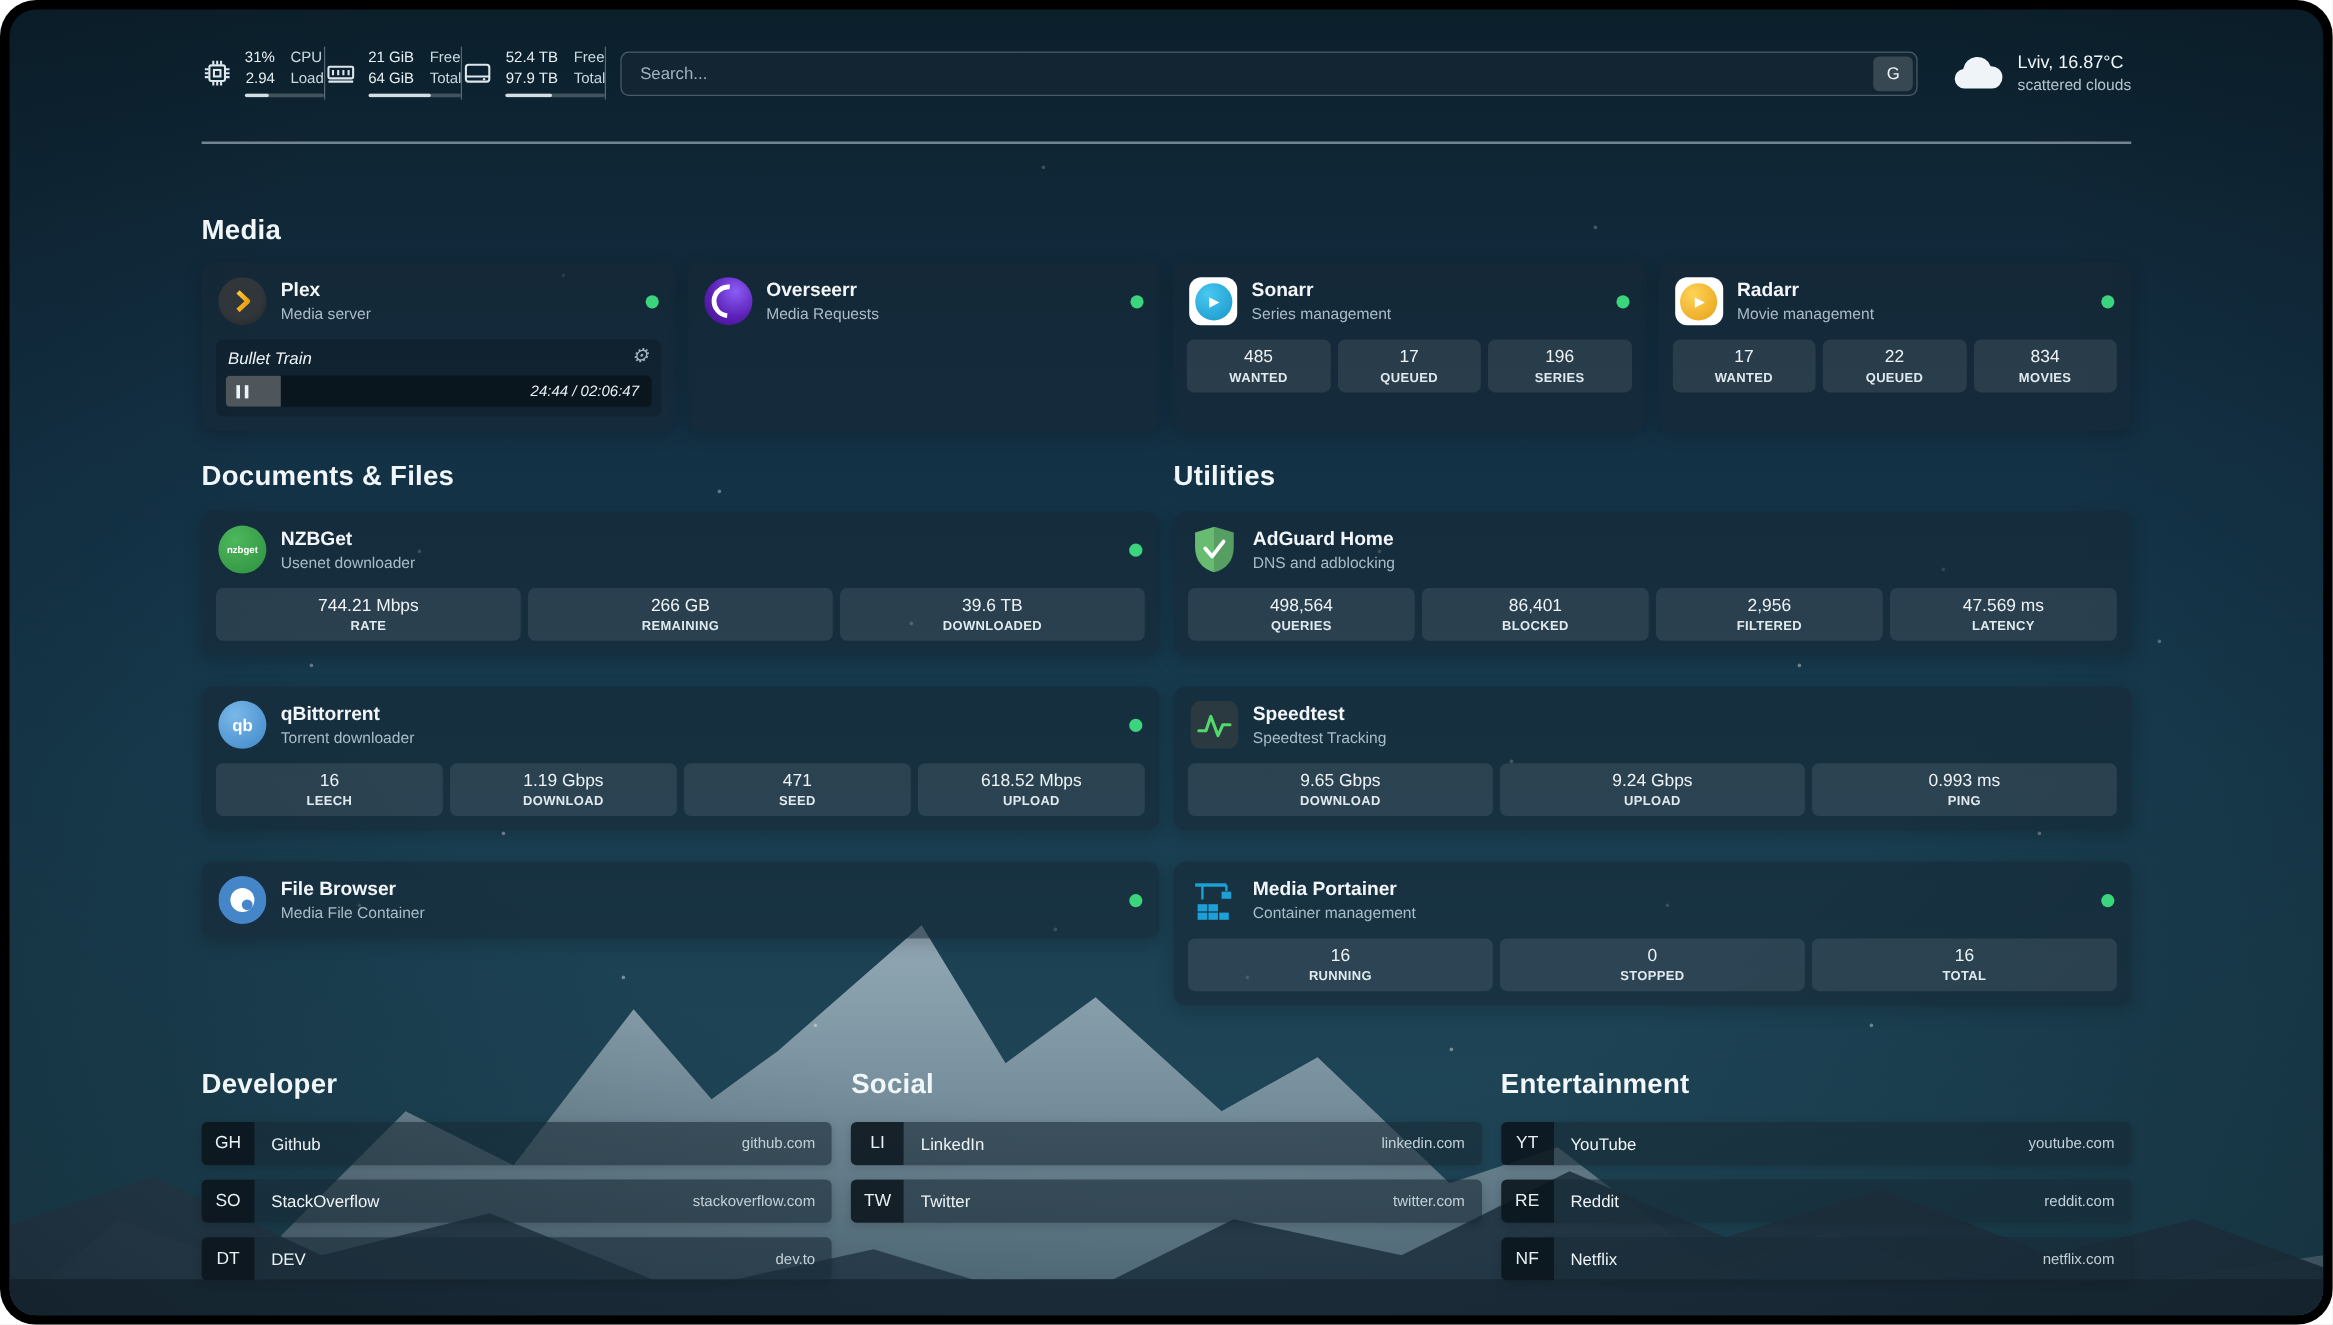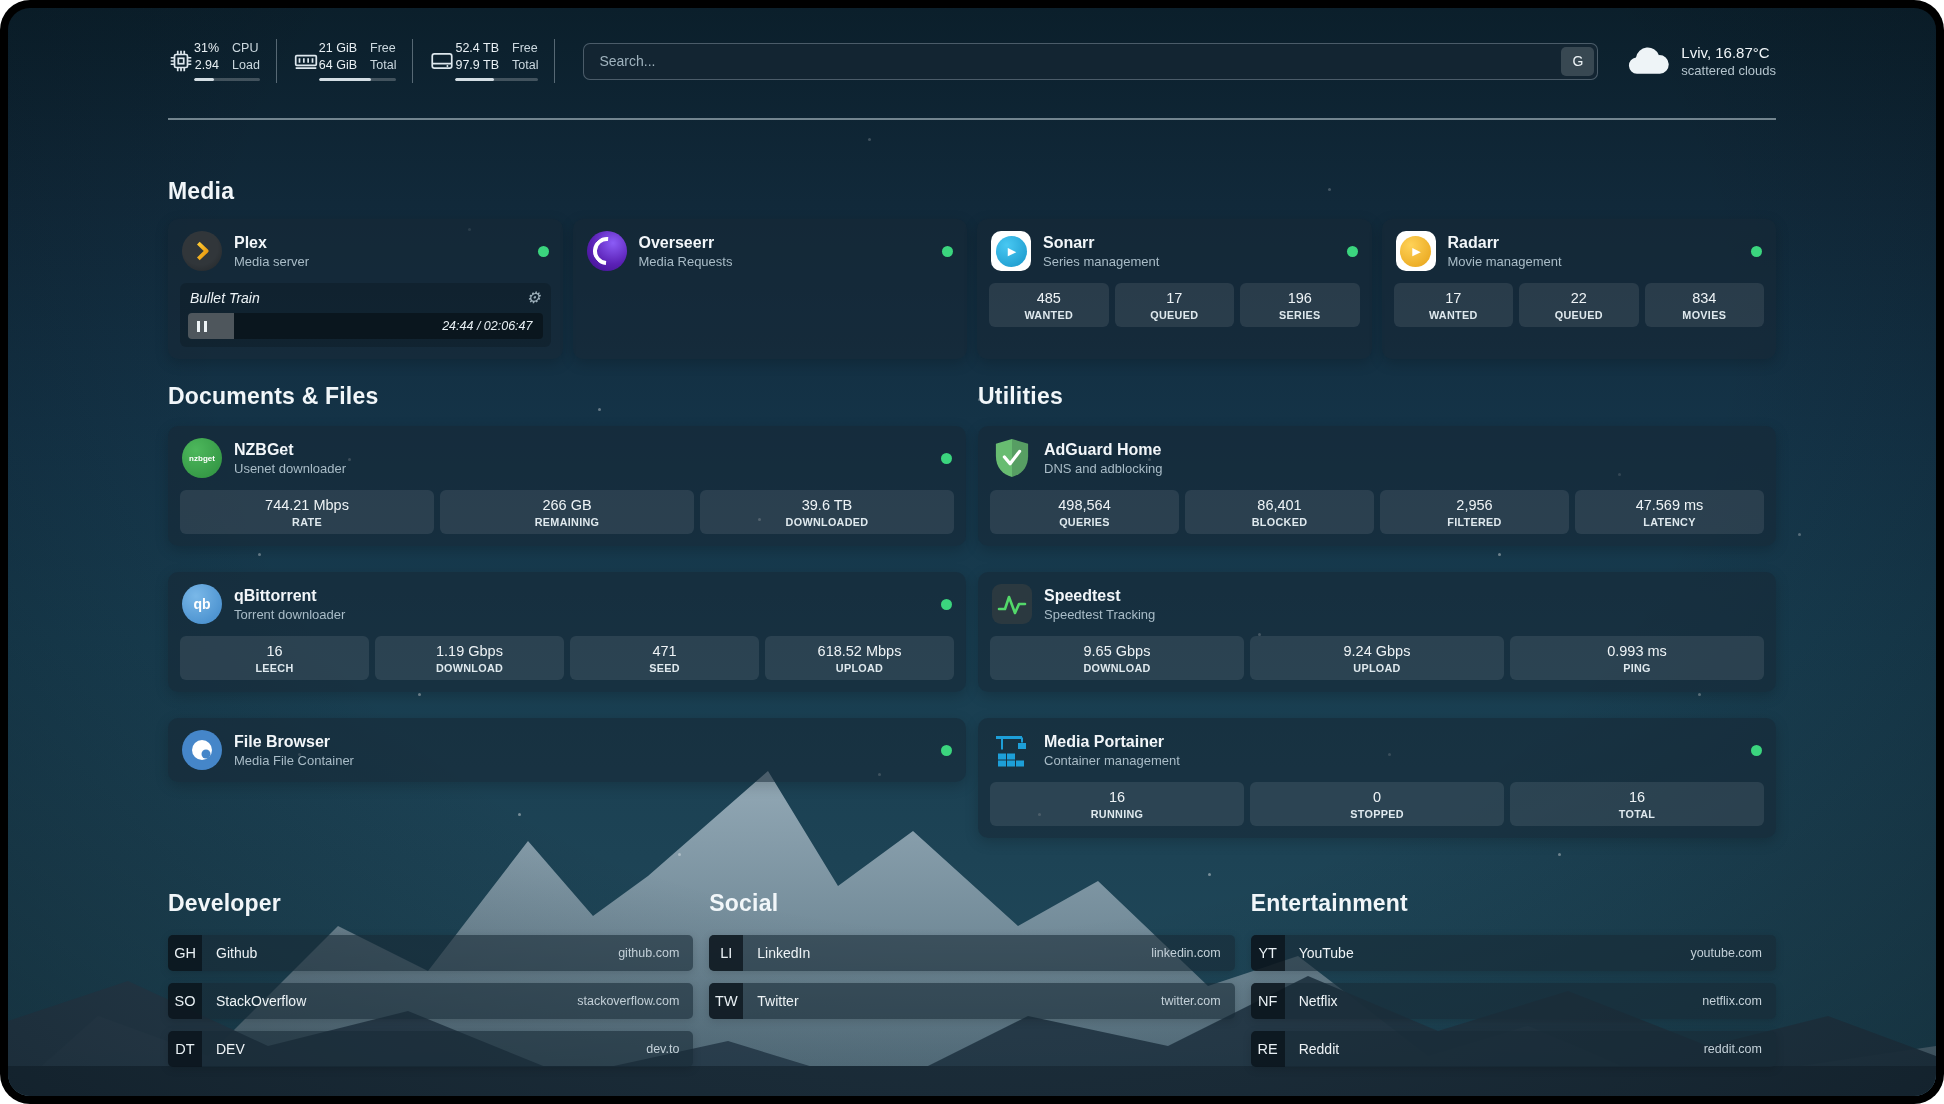--- a/index.html
+++ b/index.html
@@ -27,21 +27,21 @@
       480px 240px 0 0 rgba(255,255,255,.22), 1340px 200px 0 0 rgba(255,255,255,.22),
       880px 150px 0 0 rgba(255,255,255,.20); }
   .vignette { position:absolute; inset:0; pointer-events:none;
               background:radial-gradient(ellipse at 50% 30%, transparent 55%, rgba(4,14,21,.38) 100%); }
 
   
   .ui { position:absolute; inset:0; padding:0 160px; color:#eef4f7; }
 
   
   .topbar { display:flex; align-items:center; margin-top:26px; height:54px; }
-  .res { display:flex; align-items:center; padding-right:16px; margin-right:16px;
+  .res { display:flex; align-items:center; gap:10px; 
          border-right:1px solid rgba(225,238,245,.35); height:44px; }
   .res-ic { flex-shrink:0; }
   .res-grid { display:grid; grid-template-columns:max-content max-content; column-gap:13px; row-gap:1px;
               font-size:12.5px; line-height:1.25; }
   .res-val { justify-self:end; color:#e9f0f4; }
   .res-lab { justify-self:start; color:#ccd9e0; }
   .res-bar { margin-top:4px; height:3px; border-radius:2px; background:rgba(255,255,255,.22); overflow:hidden; }
   .res-fill { height:100%; background:#d3dde3; border-radius:2px; }
 
   .search { flex:1; display:flex; align-items:center; height:37px; margin:0 27px 0 12px;
@@ -93,21 +93,21 @@
   .two-col { display:grid; grid-template-columns:1fr 1fr; gap:12px; align-items:start; margin-top:24px; }
   .two-col .sec { margin:0 0 16px; }
   .col .card { margin-bottom:26px; }
   .col .card:last-child { margin-bottom:0; }
 
   
   .bm-grid { display:grid; grid-template-columns:repeat(3,1fr); gap:0 16px; margin-top:52px; }
   .bm-grid .sec { margin:0 0 18px; }
   .bm-row { display:flex; align-items:center; height:36px; background:rgba(24,41,54,.6); border-radius:5px;
             margin-bottom:12px; overflow:hidden; cursor:pointer; box-shadow:0 2px 8px rgba(0,0,0,.15); }
-  .bm-abbr { width:34px; align-self:stretch; background:rgba(8,17,24,.72); color:#e9f0f4; font-size:14.5px;
+  .bm-abbr { width:44px; align-self:stretch; background:rgba(8,17,24,.72); color:#e9f0f4; font-size:14.5px;
              display:flex; align-items:center; justify-content:center; flex-shrink:0; }
   .bm-name { padding-left:14px; font-size:14px; color:#eef3f6; }
   .bm-url { margin-left:auto; padding-right:14px; font-size:12.5px; color:#c3d0d8; }
 
   
   .icon-plex { background:radial-gradient(circle at 45% 40%, #31363a 55%, #202427 100%); }
   .icon-overseerr { background:radial-gradient(circle at 65% 30%, #8b5cf6, #5b21b6 55%, #3b0f86 100%); overflow:hidden; }
   .icon-overseerr::after { content:""; width:20px; height:20px; border-radius:50%;
       border:4px solid transparent; border-top-color:#fff; border-left-color:#fff; transform:rotate(-40deg); }
   .icon-sq { border-radius:10px; background:#fff; }
@@ -551,27 +551,27 @@
         </div>
 
         <div class="bm-col">
           <h2 class="sec">Entertainment</h2>
           <div class="bm-row">
             <span class="bm-abbr">YT</span>
             <span class="bm-name">YouTube</span>
             <span class="bm-url">youtube.com</span>
           </div>
           <div class="bm-row">
+            <span class="bm-abbr">RE</span>
+            <span class="bm-name">Reddit</span>
+            <span class="bm-url">reddit.com</span>
+          </div>
+          <div class="bm-row">
             <span class="bm-abbr">NF</span>
             <span class="bm-name">Netflix</span>
             <span class="bm-url">netflix.com</span>
           </div>
-          <div class="bm-row">
-            <span class="bm-abbr">RE</span>
-            <span class="bm-name">Reddit</span>
-            <span class="bm-url">reddit.com</span>
-          </div>
         </div>
       </div>
 
     </div>
   </div>
 </div>
 
 </body></html>

